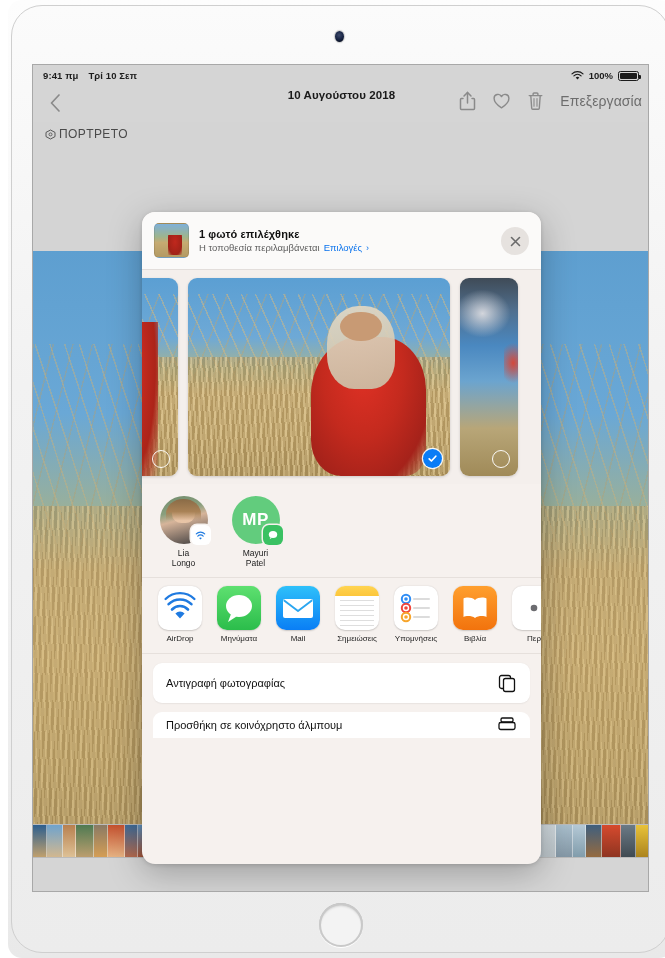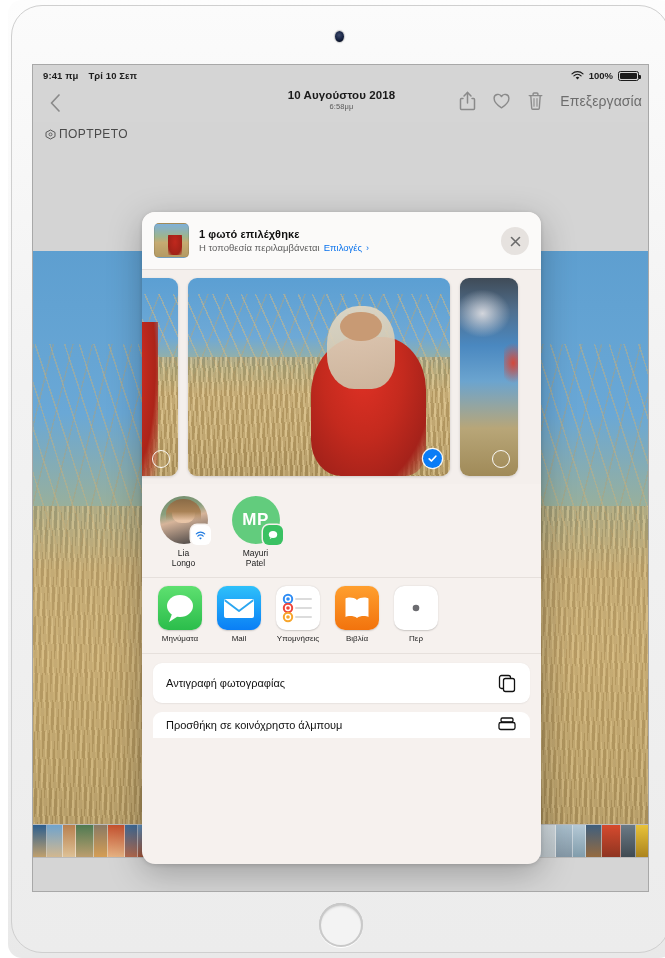--- a/index.html
+++ b/index.html
@@ -214,21 +214,20 @@
           </span>
       </div>
     </div>
 
     <div id="navbar">
       <svg id="back-chev" viewBox="0 0 22 26">
         <path d="M15 5 L7.5 13 L15 21" stroke="#8a8a8a" stroke-width="1.7" fill="none" stroke-linecap="round" stroke-linejoin="round"></path>
       </svg>
       <div id="nav-title-wrap">
         <div id="nav-title">10 Αυγούστου 2018</div>
-        <div id="nav-sub">6:58μμ</div>
       </div>
       <div id="nav-actions">
         <svg class="nav-icon" viewBox="0 0 19 22">
           <path d="M9.5 2.5 L9.5 13" stroke="#8a8a8a" stroke-width="1.5" stroke-linecap="round"></path>
           <path d="M6 6 L9.5 2.4 L13 6" stroke="#8a8a8a" stroke-width="1.5" fill="none" stroke-linecap="round" stroke-linejoin="round"></path>
           <path d="M5 8.5 H3.4 a.9.9 0 0 0-.9.9 V18.6 a.9.9 0 0 0 .9.9 H15.6 a.9.9 0 0 0 .9-.9 V9.4 a.9.9 0 0 0-.9-.9 H14" stroke="#8a8a8a" stroke-width="1.5" fill="none" stroke-linecap="round"></path>
         </svg>
         <svg class="nav-icon" viewBox="0 0 20 22">
           <path d="M10 18.2 C10 18.2 2.2 13.4 2.2 8.2 A4.1 4.1 0 0 1 10 6.4 A4.1 4.1 0 0 1 17.8 8.2 C17.8 13.4 10 18.2 10 18.2 Z" stroke="#8a8a8a" stroke-width="1.5" fill="none" stroke-linejoin="round"></path>
         </svg>
@@ -381,20 +380,31 @@
             </div>
           </div>
           <div class="cname">
             <div>Mayuri</div>
             <div>Patel</div>
           </div>
         </div>
       </div>
 
       <div id="apps">
+        <div class="app">
+          <div class="app-ic ic-airdrop">
+            <svg width="44" height="44" viewBox="0 0 44 44">
+              <path d="M22 32.5 L17.4 27.4a6.4 6.4 0 0 1 9.2 0z" fill="#1f7ae0"></path>
+              <path d="M14 23.5a11 11 0 0 1 16 0" stroke="#1f7ae0" stroke-width="2.6" fill="none" stroke-linecap="round"></path>
+              <path d="M10.6 18.2a16 16 0 0 1 22.8 0" stroke="#1f7ae0" stroke-width="2.6" fill="none" stroke-linecap="round"></path>
+              <path d="M7.6 13a20.7 20.7 0 0 1 28.8 0" stroke="#1f7ae0" stroke-width="2.4" fill="none" stroke-linecap="round"></path>
+            </svg>
+          </div>
+          <div class="app-name">AirDrop</div>
+        </div>
 
         <div class="app">
           <div class="app-ic ic-msg">
             <svg width="44" height="44" viewBox="0 0 44 44">
               <ellipse cx="22" cy="20" rx="13" ry="11" fill="#ffffff"></ellipse>
               <path d="M14 28 L11 36 L19.5 30.5 Z" fill="#ffffff"></path>
             </svg>
           </div>
           <div class="app-name">Μηνύματα</div>
         </div>
@@ -402,20 +412,32 @@
         <div class="app">
           <div class="app-ic ic-mail">
             <svg width="44" height="44" viewBox="0 0 44 44">
               <rect x="7" y="13" width="30" height="19" rx="2" fill="#ffffff"></rect>
               <path d="M7.8 14.2 L22 25 L36.2 14.2" stroke="#2ba6f0" stroke-width="1.9" fill="none" stroke-linejoin="round"></path>
             </svg>
           </div>
           <div class="app-name">Mail</div>
         </div>
 
+        <div class="app">
+          <div class="app-ic ic-notes">
+            <i></i>
+            <div class="note-line" style="top:14px"></div>
+            <div class="note-line" style="top:19px"></div>
+            <div class="note-line" style="top:24px"></div>
+            <div class="note-line" style="top:29px"></div>
+            <div class="note-line" style="top:34px"></div>
+            <div class="note-line" style="top:39px"></div>
+          </div>
+          <div class="app-name">Σημειώσεις</div>
+        </div>
 
         <div class="app">
           <div class="app-ic ic-rem">
             <svg width="44" height="44" viewBox="0 0 44 44">
               <circle cx="12" cy="13" r="4.2" fill="none" stroke="#2f8df5" stroke-width="2"></circle>
               <circle cx="12" cy="13" r="1.8" fill="#2f8df5"></circle>
               <rect x="19" y="12" width="17" height="2" rx="1" fill="#dcdcdc"></rect>
               <circle cx="12" cy="22" r="4.2" fill="none" stroke="#f0453a" stroke-width="2"></circle>
               <circle cx="12" cy="22" r="1.8" fill="#f0453a"></circle>
               <rect x="19" y="21" width="17" height="2" rx="1" fill="#dcdcdc"></rect>

